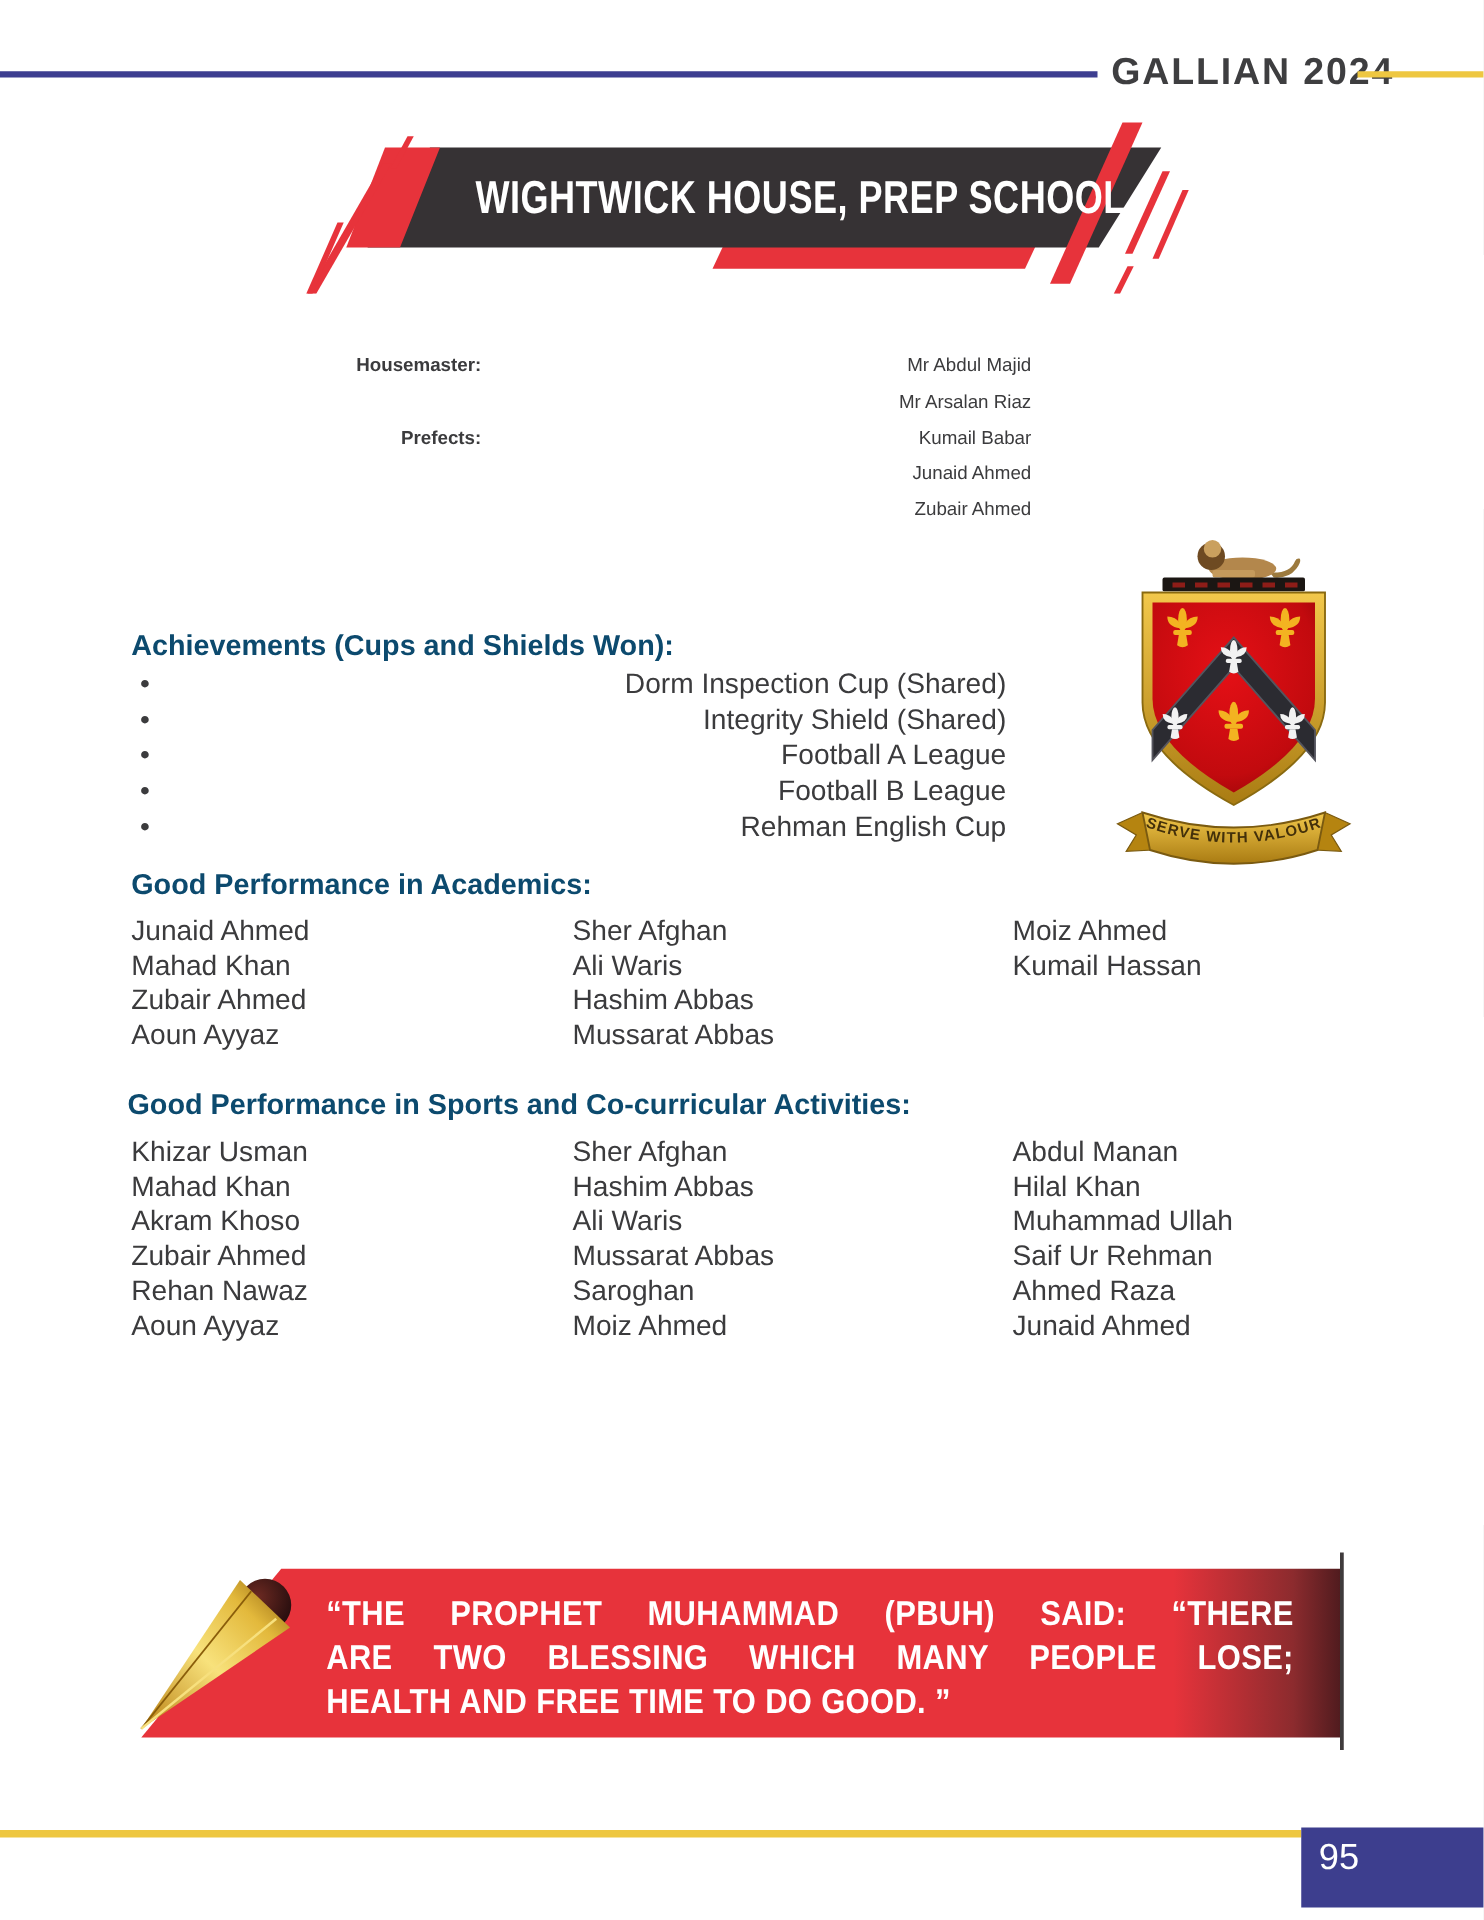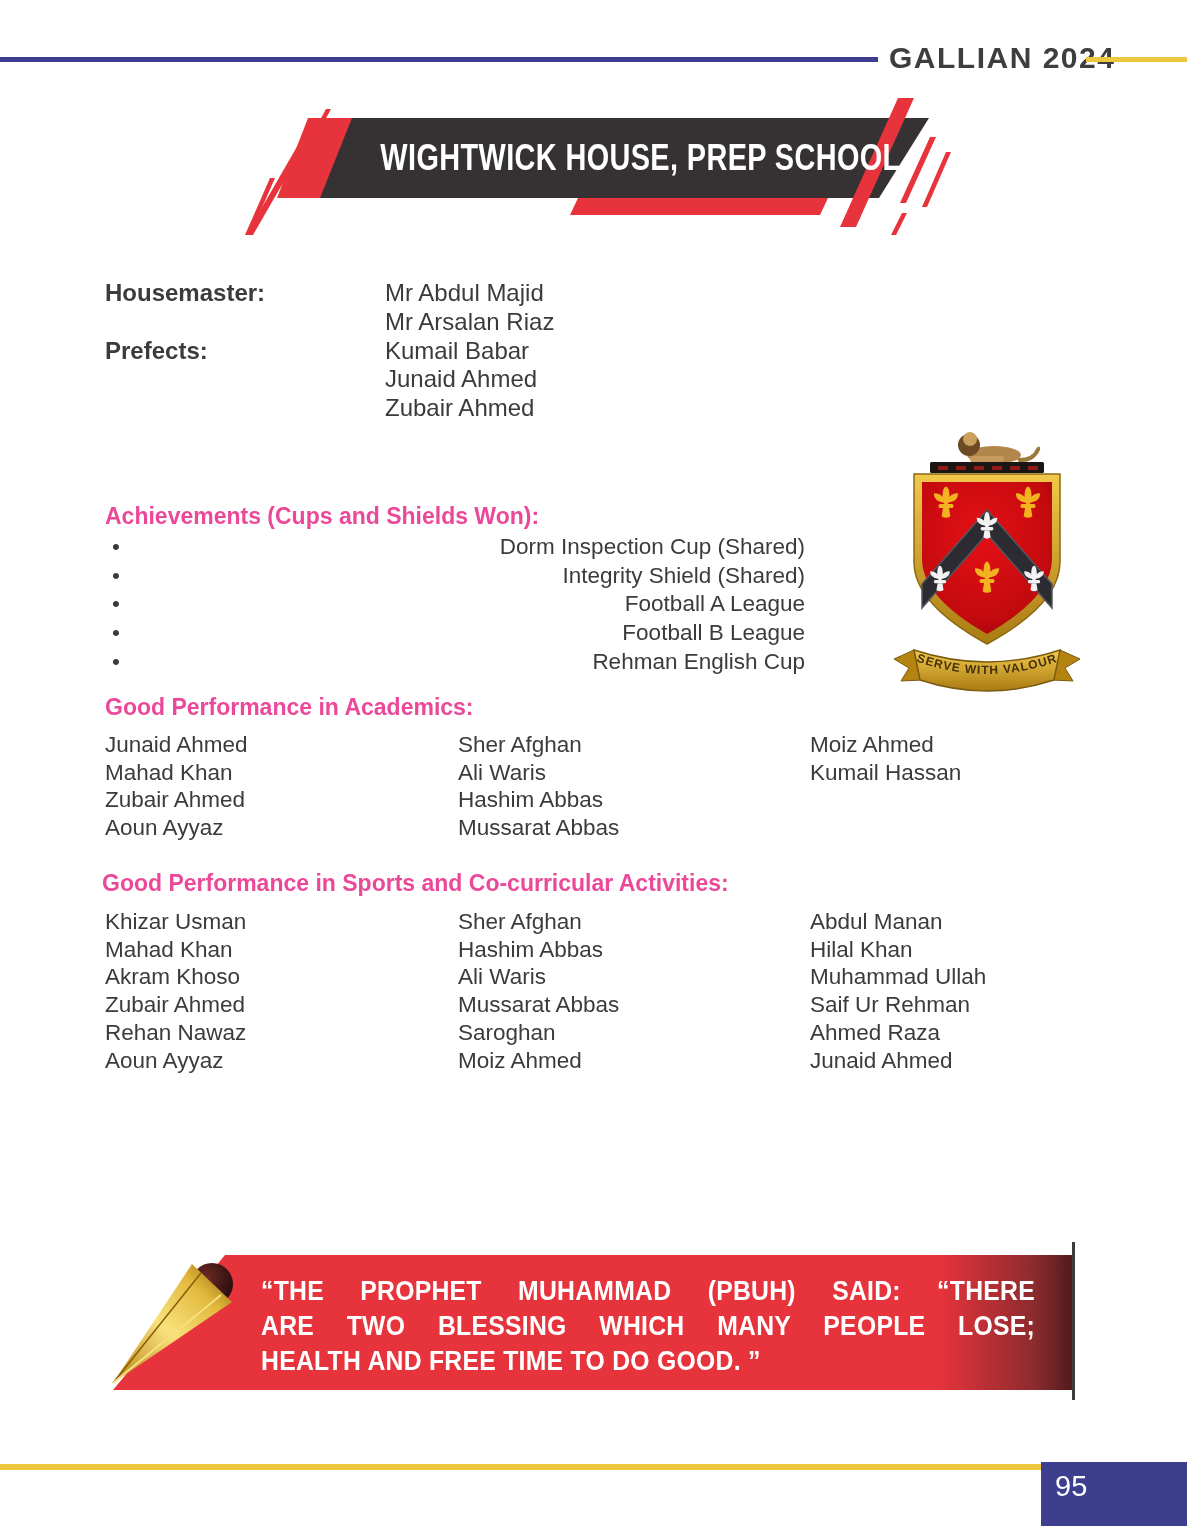--- a/index.html
+++ b/index.html
@@ -12,24 +12,24 @@
   
   .rule{height:5px;}
   .mag-title{font-size:30px;font-weight:bold;letter-spacing:1.5px;color:#3e3e40;white-space:nowrap;}
   
   .banner-text-wrap{display:flex;align-items:center;justify-content:center;}
   .banner-text{
     color:#ffffff;font-size:37px;font-weight:bold;white-space:nowrap;
     transform:scaleX(0.78);letter-spacing:0.5px;
   }
   
-  .staff-row{display:flex;line-height:28.8px;font-size:24px;}
+  .staff-row{display:flex;line-height:28.8px;font-size:15px;text-align:right;}
   .staff-label{flex:0 0 280px;font-weight:bold;}
   .staff-value{flex:1;}
-  .section-heading{font-size:23px;font-weight:bold;color:#ec4899;white-space:nowrap;}
+  .section-heading{font-size:23px;font-weight:bold;color:#0c4a6e;white-space:nowrap;}
   .ach-item{position:relative;padding-left:33px;line-height:28.7px;font-size:22.5px;text-align:right;}
   .ach-item::before{content:"•";position:absolute;left:7px;top:0;}
   .name-grid{display:grid;grid-template-columns:353px 352px auto;font-size:22.5px;}
   .name-grid .col > div{line-height:27.7px;}
   
   .quote-lines{width:860px;transform:scaleX(0.9);transform-origin:0 0;}
   .quote-line{
     color:#ffffff;font-weight:bold;font-size:27.5px;line-height:35px;
     text-align:justify;text-align-last:justify;letter-spacing:0.3px;white-space:nowrap0;
   }

